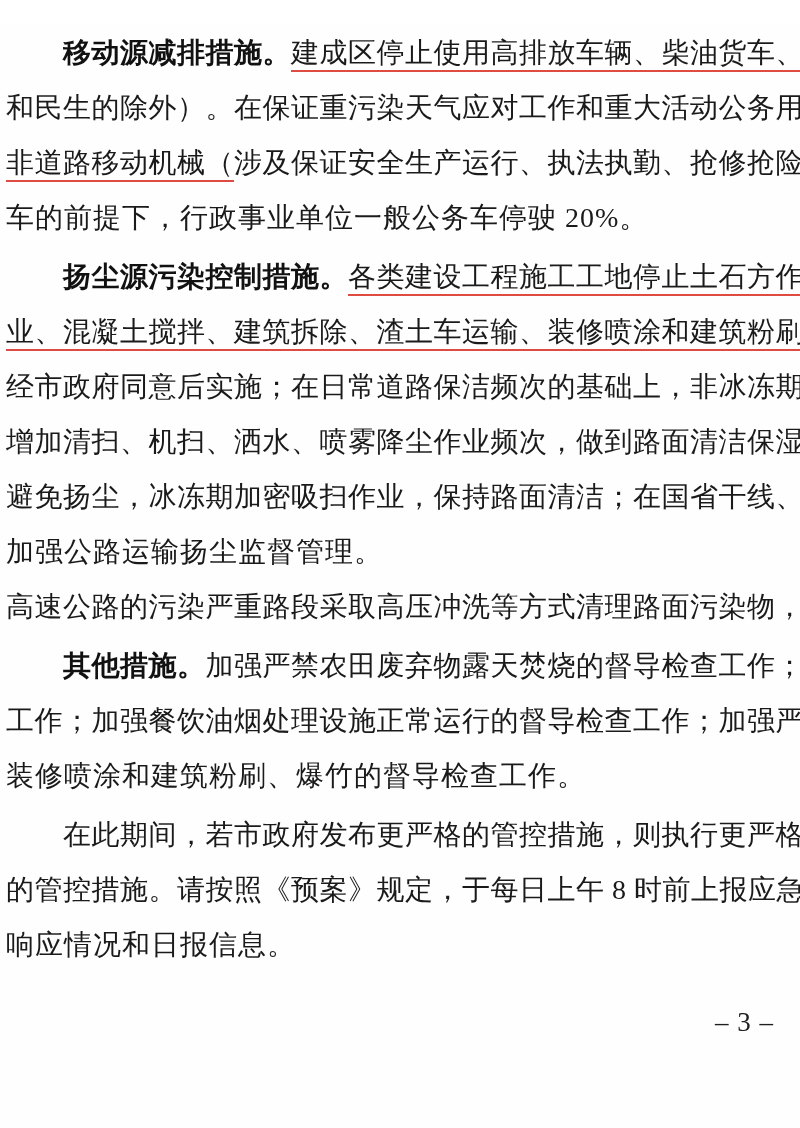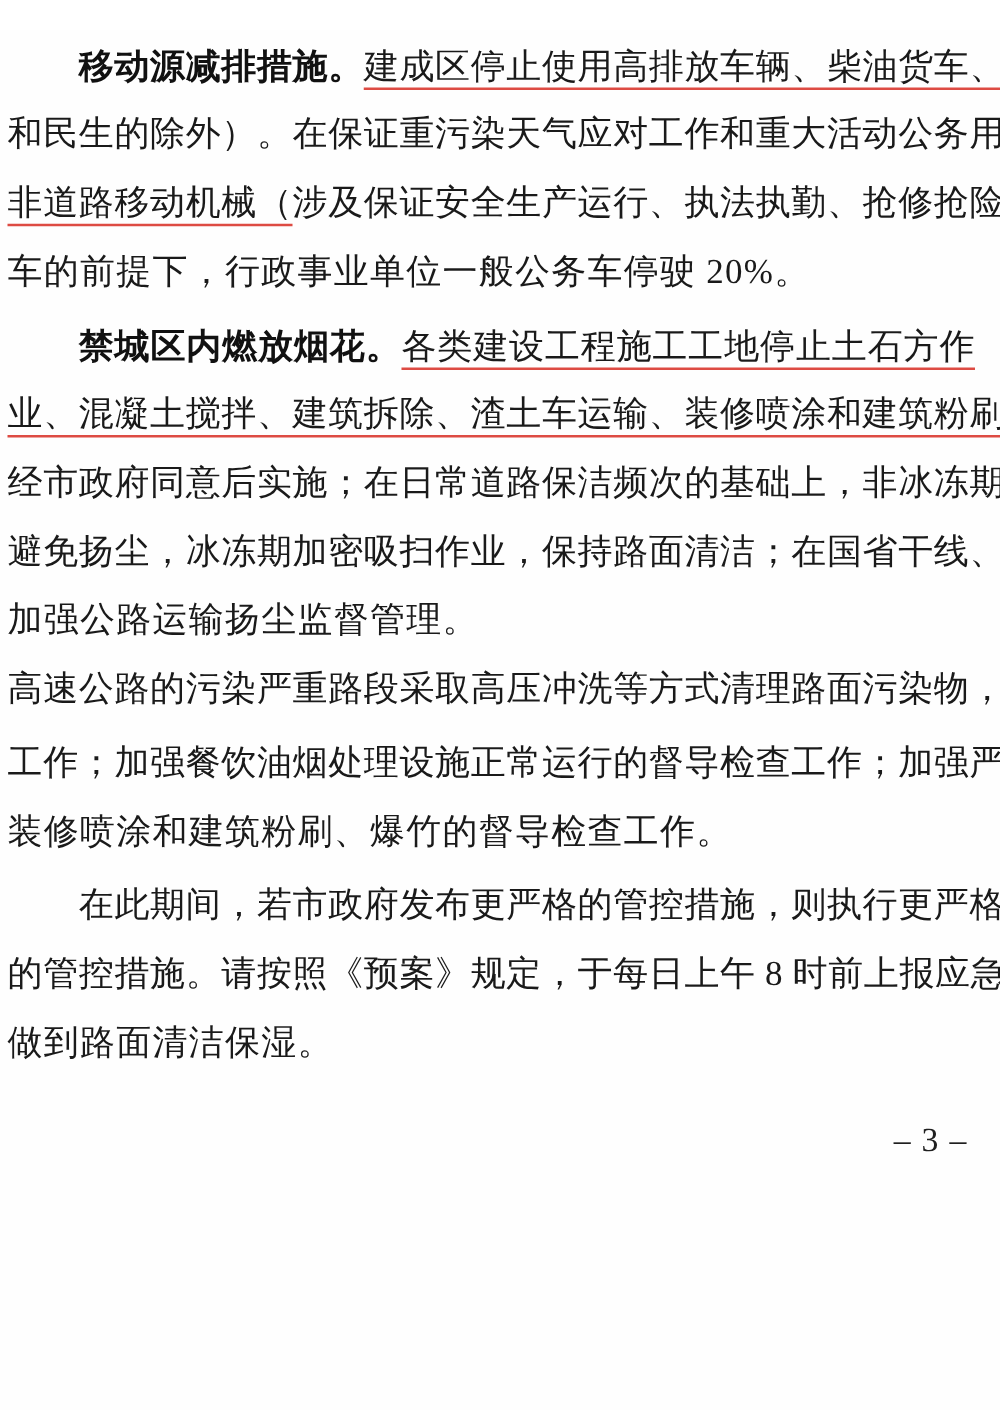--- a/index.html
+++ b/index.html
@@ -71,31 +71,33 @@
 
 <div class="page" style="background: rgb(254, 254, 254);">
   <div class="doc-body">
       <div class="para">
         <div class="line indent"><span class="seg b">移动源减排措施。</span><span class="seg u">建成区停止使用高排放车辆、柴油货车、</span></div>
         <div class="line"><span class="seg">和民生的除外）。在保证重污染天气应对工作和重大活动公务用</span></div>
         <div class="line"><span class="seg u">非道路移动机械（</span><span class="seg">涉及保证安全生产运行、执法执勤、抢修抢险</span></div>
         <div class="line last"><span class="seg">车的前提下，行政事业单位一般公务车停驶 20%。</span></div>
       </div>
       <div class="para">
-        <div class="line indent"><span class="seg b">禁城区内燃放烟花。</span><span class="seg u">各类建设工程施工工地停止土石方作</span></div>
+        <div class="line indent"><span class="seg b">扬尘源污染控制措施。</span><span class="seg u">各类建设工程施工工地停止土石方作</span></div>
         <div class="line"><span class="seg u">业、混凝土搅拌、建筑拆除、渣土车运输、装修喷涂和建筑粉刷</span></div>
         <div class="line"><span class="seg">经市政府同意后实施；在日常道路保洁频次的基础上，非冰冻期</span></div>
+        <div class="line"><span class="seg">增加清扫、机扫、洒水、喷雾降尘作业频次，做到路面清洁保湿</span></div>
         <div class="line"><span class="seg">避免扬尘，冰冻期加密吸扫作业，保持路面清洁；在国省干线、</span></div>
         <div class="line last"><span class="seg">加强公路运输扬尘监督管理。</span></div>
         <div class="line"><span class="seg">高速公路的污染严重路段采取高压冲洗等方式清理路面污染物，</span></div>
       </div>
       <div class="para">
+        <div class="line indent"><span class="seg b">其他措施。</span><span class="seg">加强严禁农田废弃物露天焚烧的督导检查工作；</span></div>
         <div class="line"><span class="seg">工作；加强餐饮油烟处理设施正常运行的督导检查工作；加强严</span></div>
         <div class="line last"><span class="seg">装修喷涂和建筑粉刷、爆竹的督导检查工作。</span></div>
       </div>
       <div class="para">
         <div class="line indent"><span class="seg">在此期间，若市政府发布更严格的管控措施，则执行更严格</span></div>
         <div class="line"><span class="seg">的管控措施。请按照《预案》规定，于每日上午 8 时前上报应急</span></div>
-        <div class="line last"><span class="seg">做到路面清洁保湿。</span></div>
+        <div class="line last"><span class="seg">响应情况和日报信息。</span></div>
       </div>
     </div>
   <div class="footer">– 3 –</div>
 </div>
 
 </body></html>

